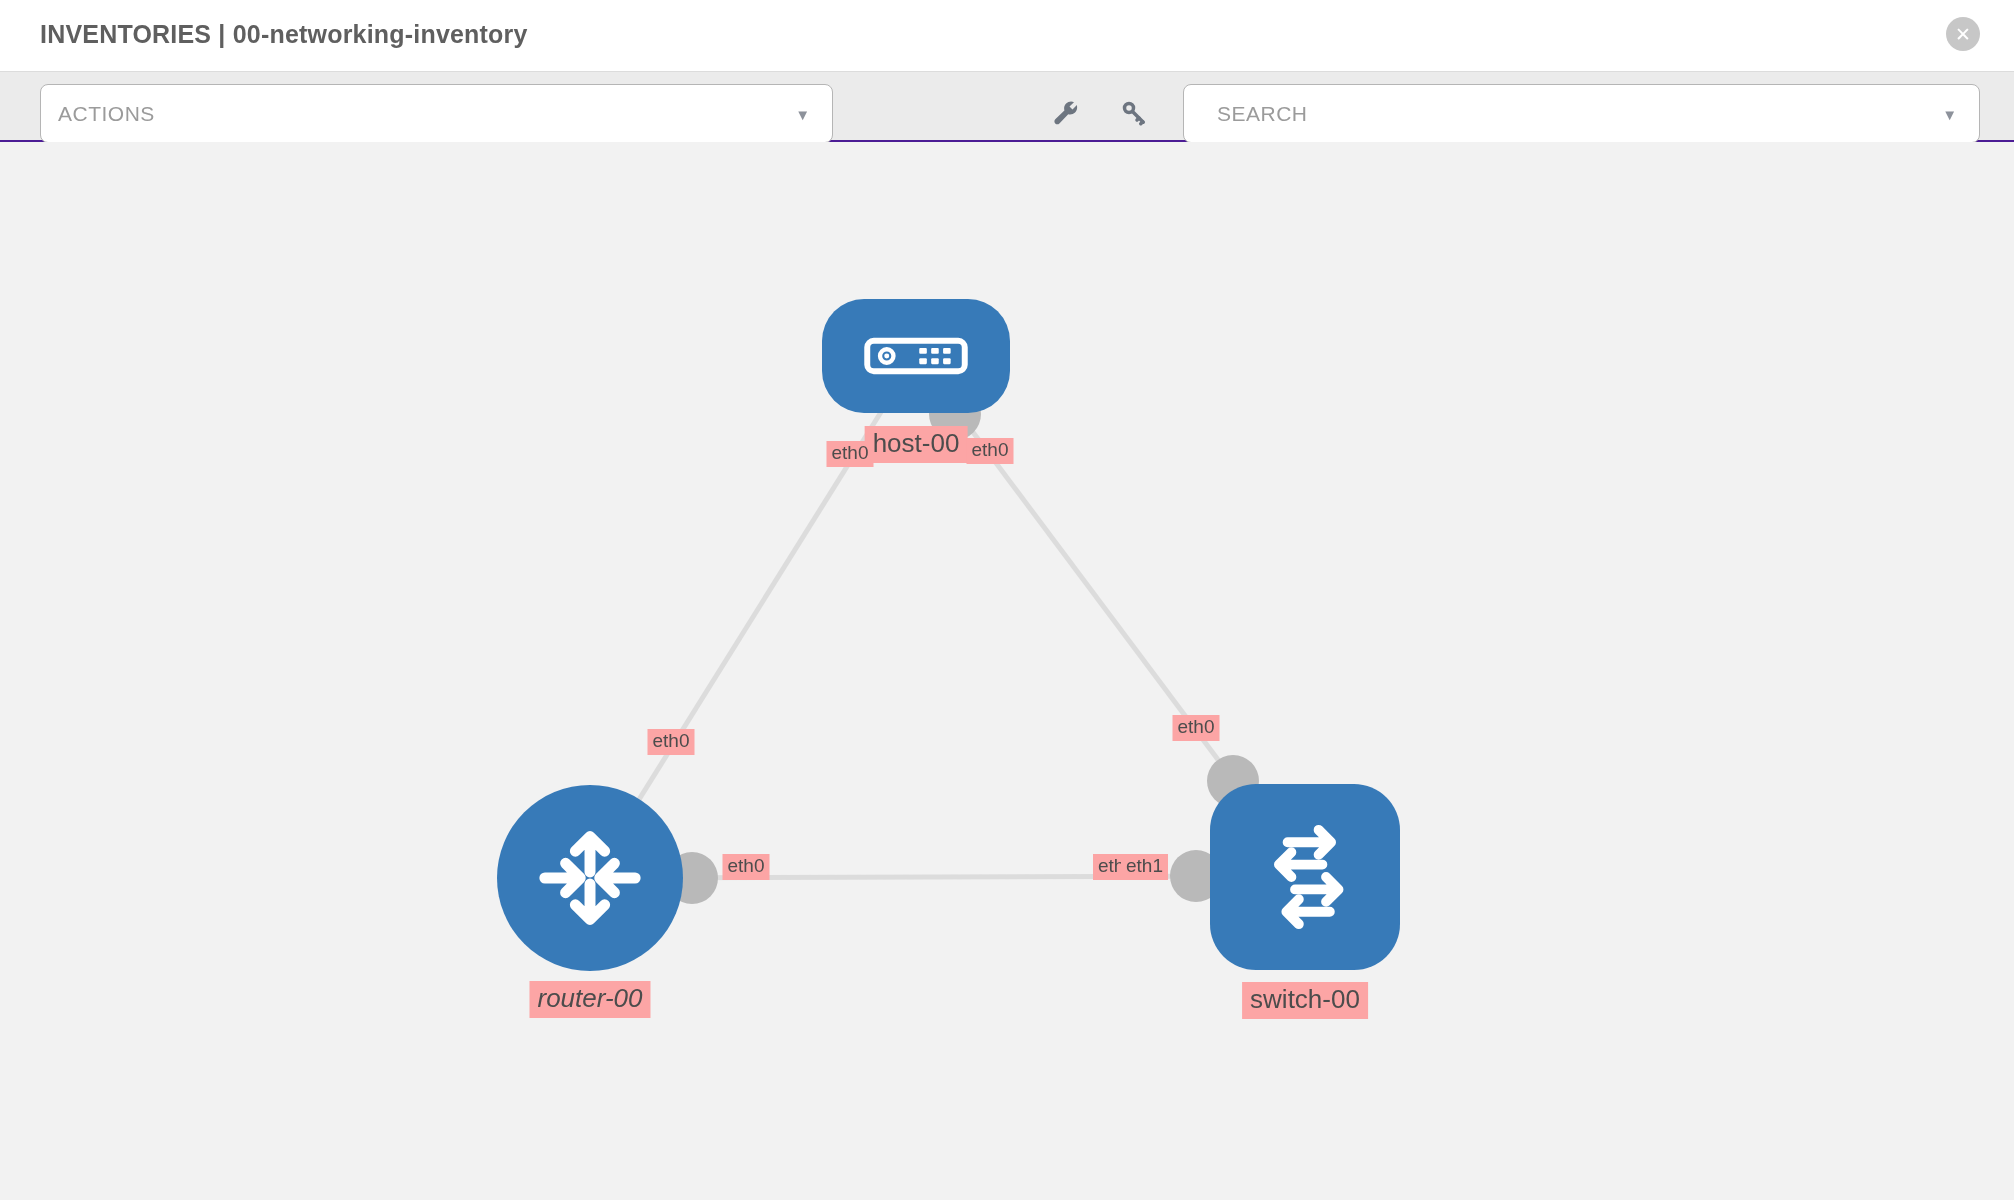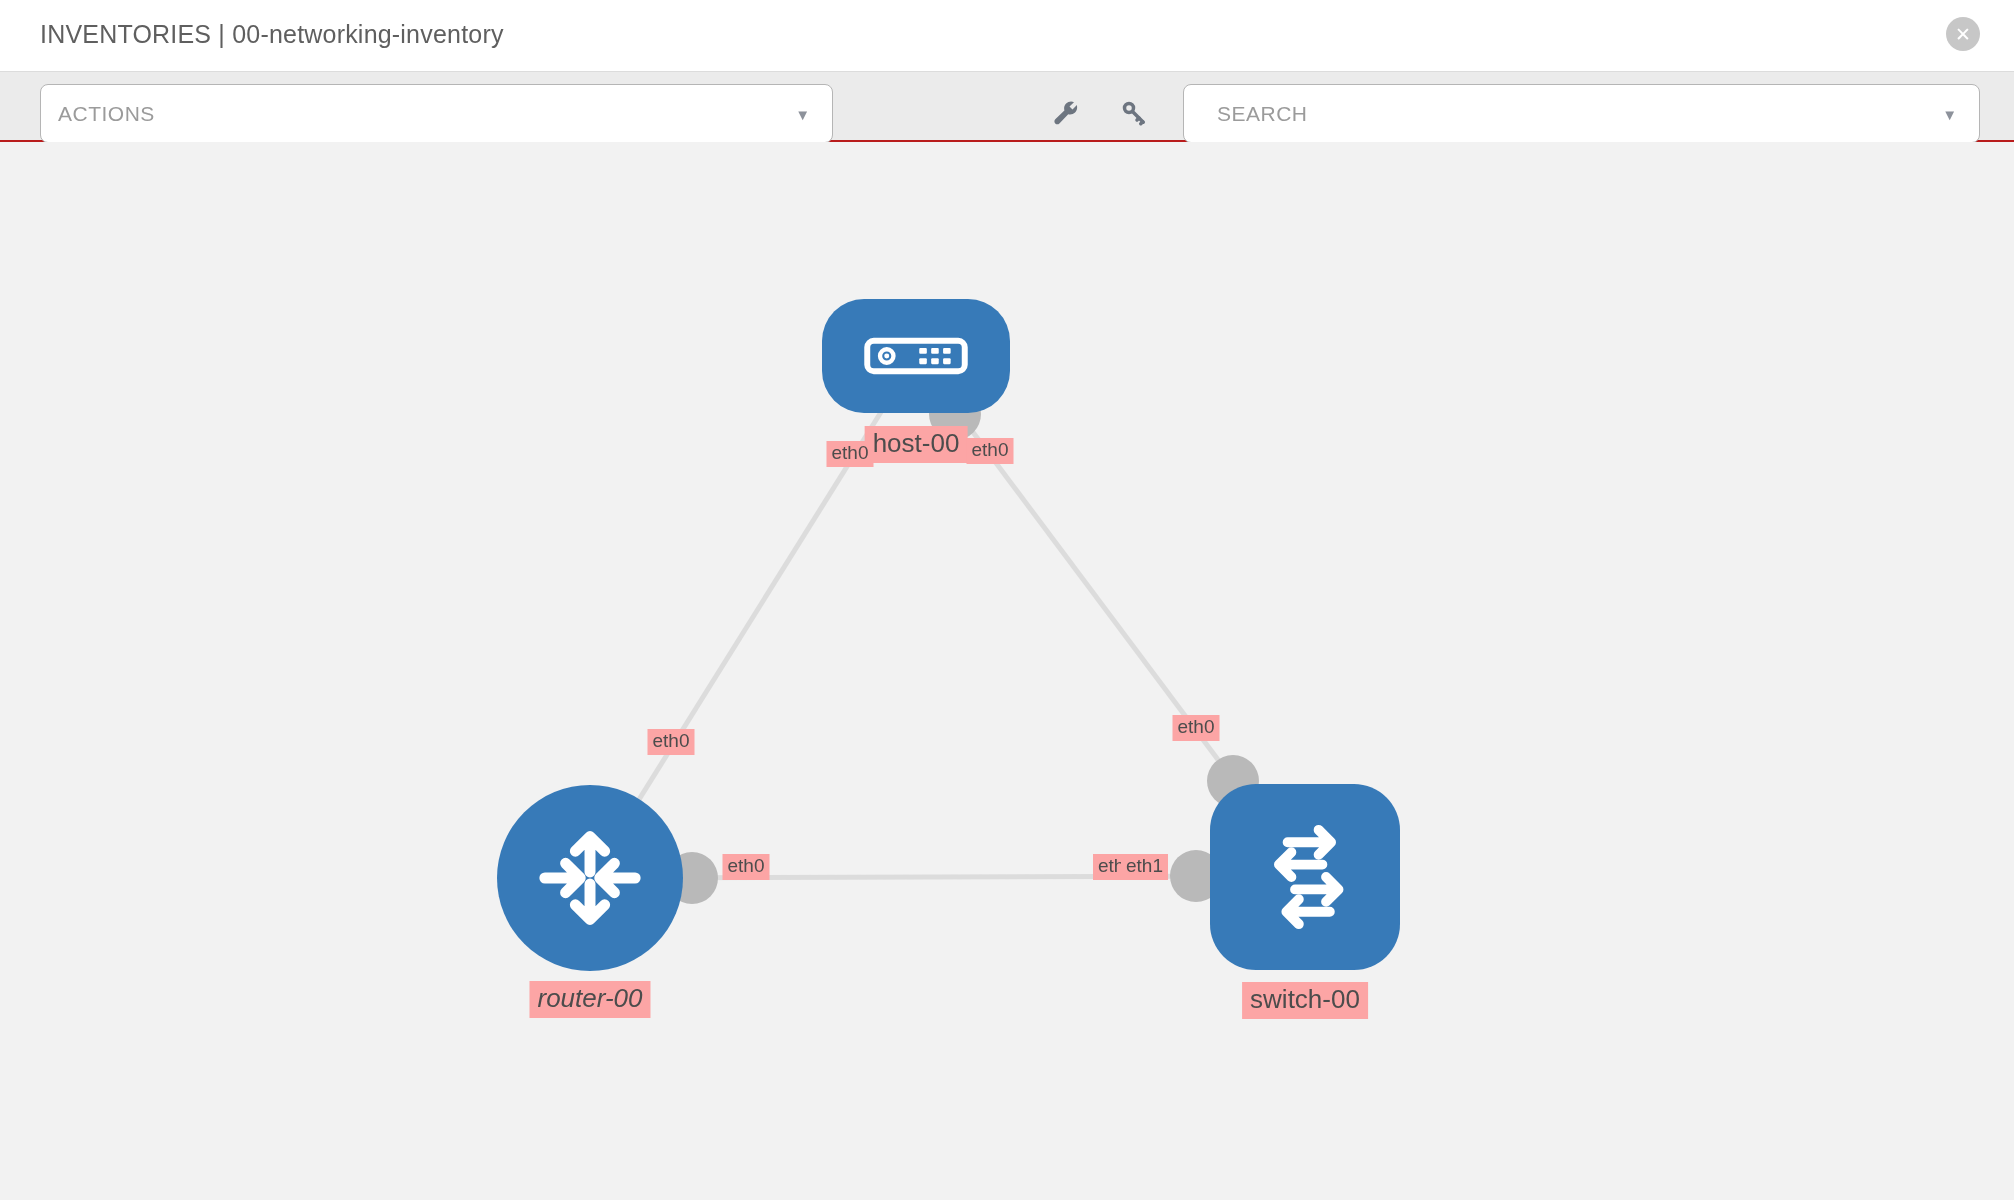--- a/index.html
+++ b/index.html
@@ -3,29 +3,29 @@
 <meta charset="utf-8">
 <style>
   * { margin:0; padding:0; box-sizing:border-box; }
   html,body { width:2014px; height:1200px; overflow:hidden;
     font-family:"Liberation Sans","DejaVu Sans",sans-serif; background:#f2f2f2; }
 
   
   .header { position:relative; width:100%; height:72px; background:#ffffff;
     border-bottom:1px solid #dcdcdc; }
   .header-title { position:absolute; left:40px; top:20px; font-size:25px;
-    font-weight:normal; color:#5f5f5f; letter-spacing:.2px; }
+    font-weight:bold; color:#5f5f5f; letter-spacing:.2px; }
   .close-btn { position:absolute; right:34px; top:17px; width:34px; height:34px;
     border-radius:50%; background:#c7c7c7; color:#ffffff; font-size:19px;
     font-weight:bold; display:flex; align-items:center; justify-content:center;
     cursor:pointer; line-height:1; }
 
   
   .toolbar { position:relative; width:100%; height:70px; background:#ebebeb;
-    border-bottom:2px solid #b91c1c; }
+    border-bottom:2px solid #4c1d95; }
   .select-box { position:absolute; top:12px; height:59px; background:#ffffff;
     border:1px solid #b5b5b5; border-radius:8px; display:flex; align-items:center; }
   .actions-box { left:40px; width:793px; }
   .search-box  { left:1183px; width:797px; }
   .select-label { padding-left:17px; font-size:21px; color:#9b9b9b; letter-spacing:.5px; }
   .select-arrow { position:absolute; right:22px; top:50%; transform:translateY(-50%);
     font-size:15px; color:#8d929b; }
   .search-input { flex:1; border:none; outline:none; background:transparent;
     font-size:21px; color:#555; padding-left:33px; letter-spacing:.5px;
     font-family:"Liberation Sans","DejaVu Sans",sans-serif; }

